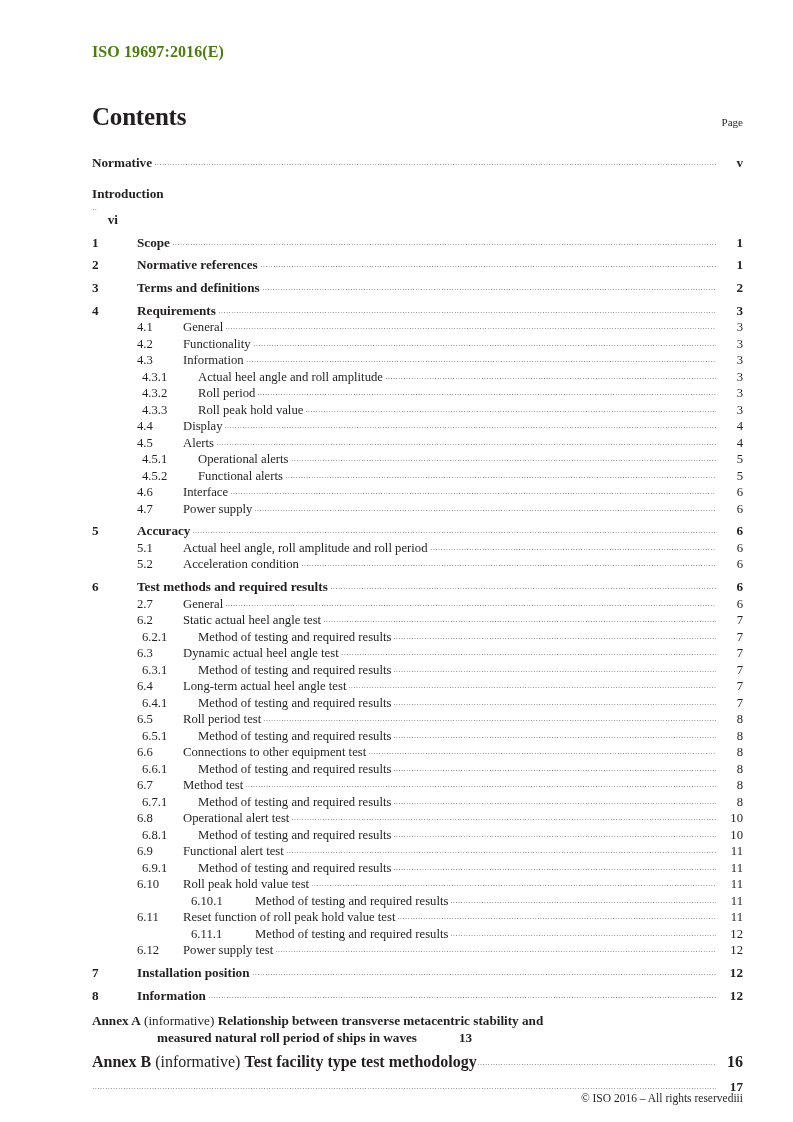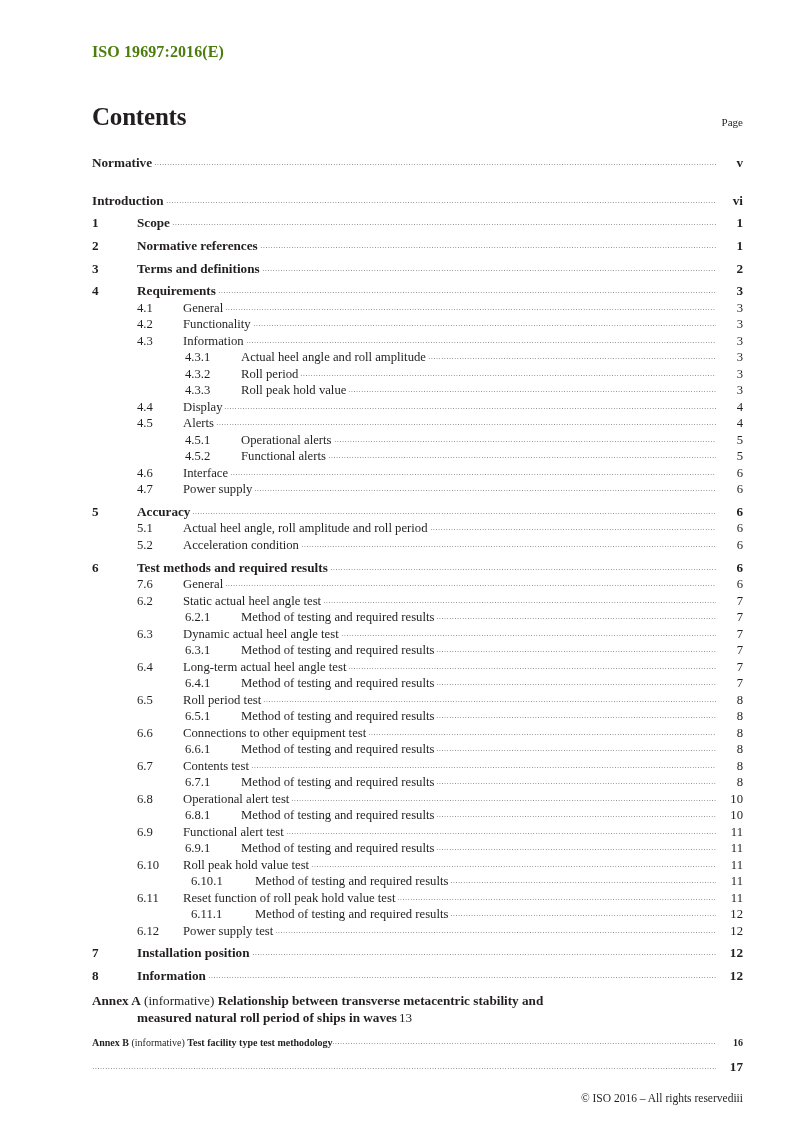--- a/index.html
+++ b/index.html
@@ -114,41 +114,42 @@
   .lvl0 { font-weight: bold; font-size: 13.2px; }
   .lvl0 .label { padding-left: 0; }
 
   .lvl1 { font-weight: bold; font-size: 13.2px; }
   .lvl1 .num { width: 45px; }
 
   .lvl2 { font-weight: normal; font-size: 12.7px; }
   .lvl2 .num { width: 46px; margin-left: 45px; }
 
   .lvl3 { font-weight: normal; font-size: 12.7px; }
-  .lvl3 .num { width: 56px; margin-left: 93px; }
+  .lvl3 .num { width: 56px; margin-left: 50px; }
 
   .lvl3.wide .num { width: 64px; margin-left: 99px; }
 
   .gap-top { margin-top: 6.2px; }
-  .gap-top-sm { margin-top: 21px; }
+  .gap-top-sm { margin-top: 14px; flex-direction: column; }
 
   
   .annex-row {
     font-size: 13.2px;
     line-height: 17px;
     margin-top: 7.5px;
   }
   .annex-row .ann-name { font-weight: bold; margin-top: 12px; }
   .annex-row .ann-kind { font-weight: normal; }
   .annex-row .ann-title { font-weight: bold; }
   .annex-line2 {
     display: flex;
     align-items: baseline;
     width: 100%;
     white-space: nowrap;
+    gap: 20px;
   }
   .annex-line2 .indent { flex: none; width: 45px; }
   .annex-line2 .ann-title { flex: none; padding-right: 2px; }
   .annex-first-line {
     display: flex;
     align-items: baseline;
     width: 100%;
     white-space: nowrap;
   }
   .annex-first-line .head { flex: none; padding-right: 2px; }
@@ -306,21 +307,21 @@
         <span class="leader"></span>
         <span class="pg">6</span>
       </div>
       <div class="toc-row lvl1 gap-top">
         <span class="num">6</span>
         <span class="label">Test methods and required results</span>
         <span class="leader"></span>
         <span class="pg">6</span>
       </div>
       <div class="toc-row lvl2">
-        <span class="num">7.6</span>
+        <span class="num">2.7</span>
         <span class="label">General</span>
         <span class="leader"></span>
         <span class="pg">6</span>
       </div>
       <div class="toc-row lvl2">
         <span class="num">6.2</span>
         <span class="label">Static actual heel angle test</span>
         <span class="leader"></span>
         <span class="pg">7</span>
       </div>
@@ -373,21 +374,21 @@
         <span class="pg">8</span>
       </div>
       <div class="toc-row lvl3">
         <span class="num">6.6.1</span>
         <span class="label">Method of testing and required results</span>
         <span class="leader"></span>
         <span class="pg">8</span>
       </div>
       <div class="toc-row lvl2">
         <span class="num">6.7</span>
-        <span class="label">Contents test</span>
+        <span class="label">Method test</span>
         <span class="leader"></span>
         <span class="pg">8</span>
       </div>
       <div class="toc-row lvl3">
         <span class="num">6.7.1</span>
         <span class="label">Method of testing and required results</span>
         <span class="leader"></span>
         <span class="pg">8</span>
       </div>
       <div class="toc-row lvl2">
@@ -457,25 +458,25 @@
         <span class="pg">12</span>
       </div>
       <div class="annex-row">
         <div class="annex-first-line">
           <span class="head"><span class="ann-name">Annex A</span> <span class="ann-kind">(informative)</span> <span class="ann-title">Relationship between transverse metacentric stability and</span></span>
         </div>
         <div class="annex-line2">
           <span class="indent"></span>
           <span class="ann-title">measured natural roll period of ships in waves</span>
           <span class="leader"></span>
-          <span class="pg" style="font-weight: normal; text-align: center;">13</span>
+          <span class="pg" style="font-weight: bold; text-align: center;">13</span>
         </div>
       </div>
       <div class="annex-row">
-        <div class="toc-row" style="line-height: 17px; font-size: 10px;">
+        <div class="toc-row" style="line-height: 17px; font-size: 16px;">
           <span class="head"><span class="ann-name">Annex B</span> <span class="ann-kind">(informative)</span> <span class="ann-title">Test facility type test methodology</span></span>
           <span class="leader"></span>
           <span class="pg" style="font-weight: bold;">16</span>
         </div>
       </div>
       <div class="annex-row">
         <div class="toc-row" style="line-height: 17px; font-size: 13.2px;">
           <span class="leader"></span>
           <span class="pg" style="font-weight: bold;">17</span>
         </div>

